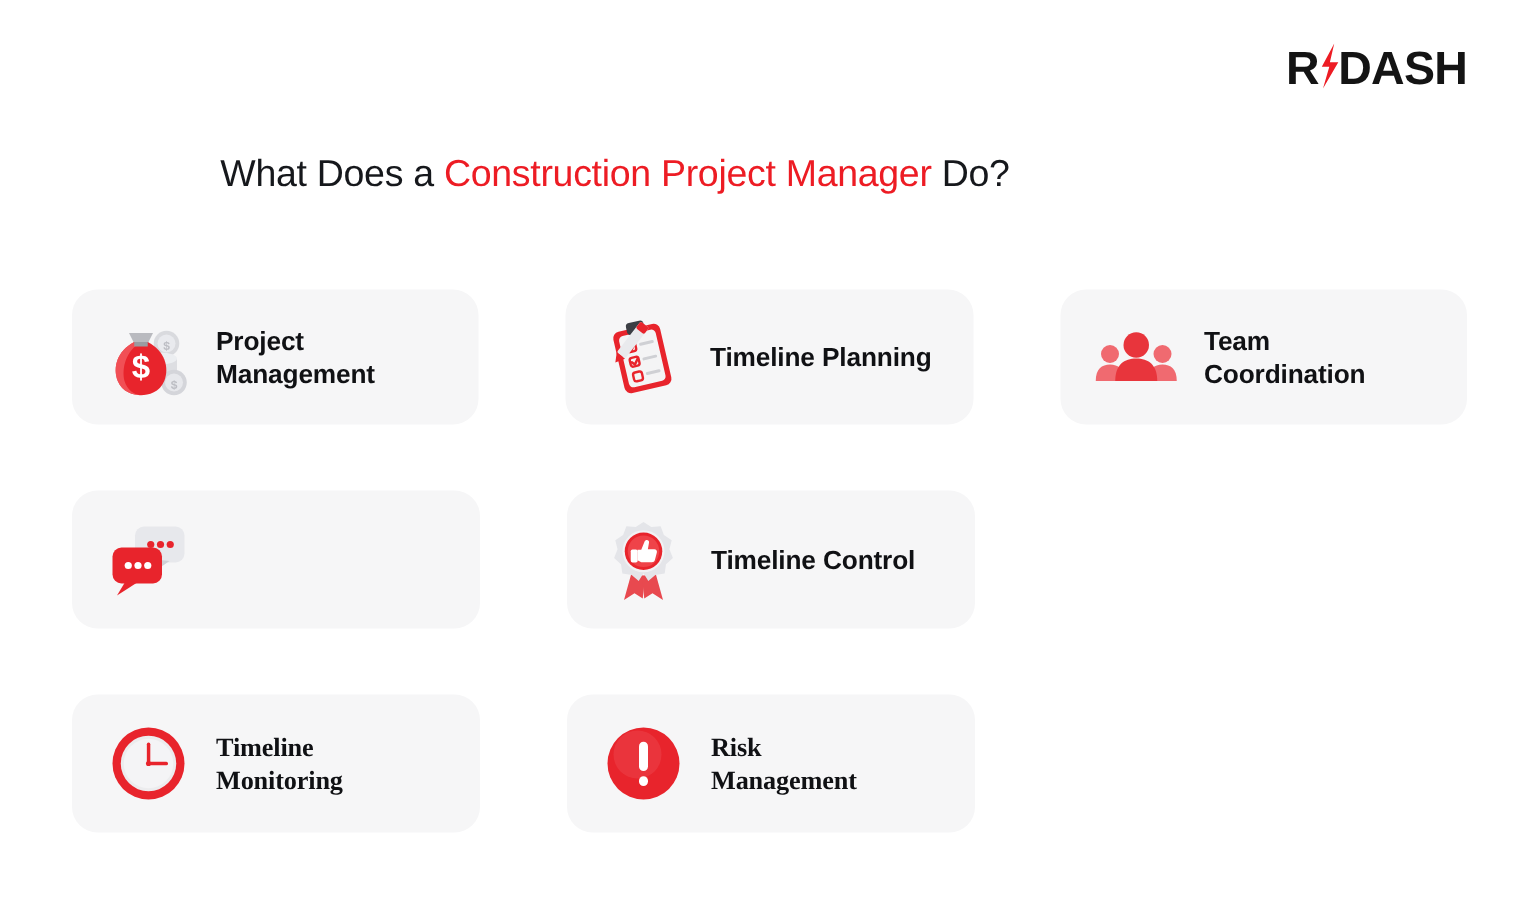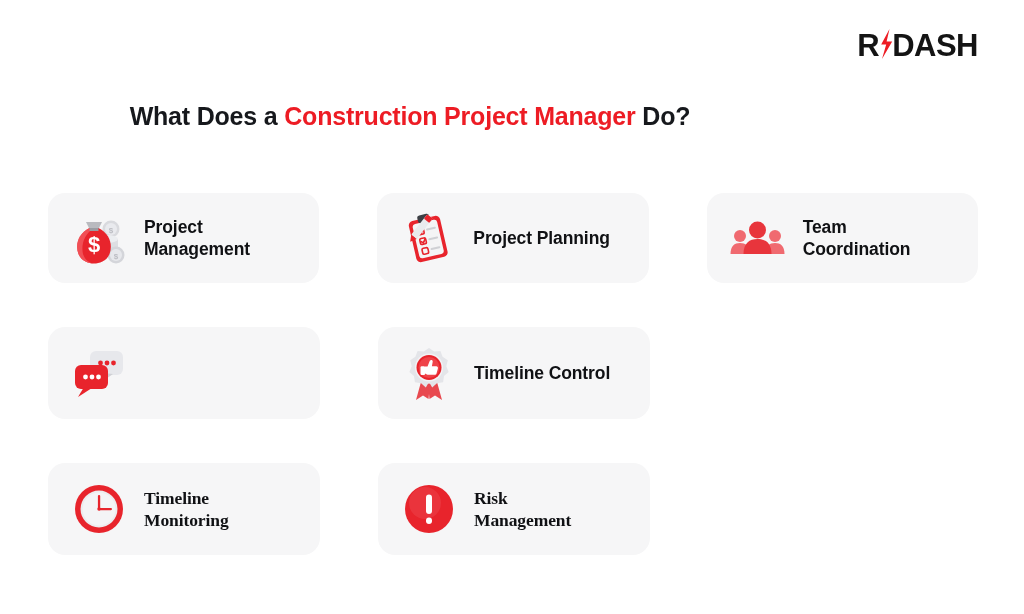--- a/index.html
+++ b/index.html
@@ -39,21 +39,21 @@
   }
 
   
   .page-title {
     position: absolute;
     top: 101px;
     left: 0;
     width: 820px;
     text-align: center;
     font-size: 25px;
-    font-weight: 700;
+    font-weight: 400;
     color: #16181c;
     letter-spacing: -0.2px;
     line-height: 1.2;
   }
   .page-title .hl { color: #ED1C24; }
 
   
   .grid {
     position: absolute;
     left: 48px;
@@ -155,21 +155,21 @@
             <rect x="20.5" y="38" width="6" height="6" rx="1.6" fill="none" stroke="#E8242C" stroke-width="1.6"></rect>
             <rect x="29" y="39.5" width="10" height="2" rx="1" fill="#cfd0d4"></rect>
           </g>
           <g transform="rotate(38 18 24)">
             <rect x="14.5" y="3" width="7" height="26" rx="1.2" fill="#e9eaed"></rect>
             <rect x="14.5" y="3" width="7" height="5.5" rx="1.2" fill="#E8242C"></rect>
             <path d="M14.5 29 L18 35 L21.5 29 Z" fill="#E8242C"></path>
           </g>
         </svg>
       </span>
-      <span class="label">Project Planning</span>
+      <span class="label">Timeline Planning</span>
     </div>
 
     <div class="card">
       <span class="icon">
         <svg viewBox="0 0 58 58" xmlns="http://www.w3.org/2000/svg">
           <circle cx="11" cy="27" r="6" fill="#f06a70"></circle>
           <path d="M1.5 45 C1.5 37 5.5 34 11 34 C16.5 34 20.5 37 20.5 45 Z" fill="#f06a70"></path>
           <circle cx="46" cy="27" r="6" fill="#f06a70"></circle>
           <path d="M36.5 45 C36.5 37 40.5 34 46 34 C51.5 34 55.5 37 55.5 45 Z" fill="#f06a70"></path>
           <circle cx="28.5" cy="21" r="8.5" fill="#e8353c"></circle>

